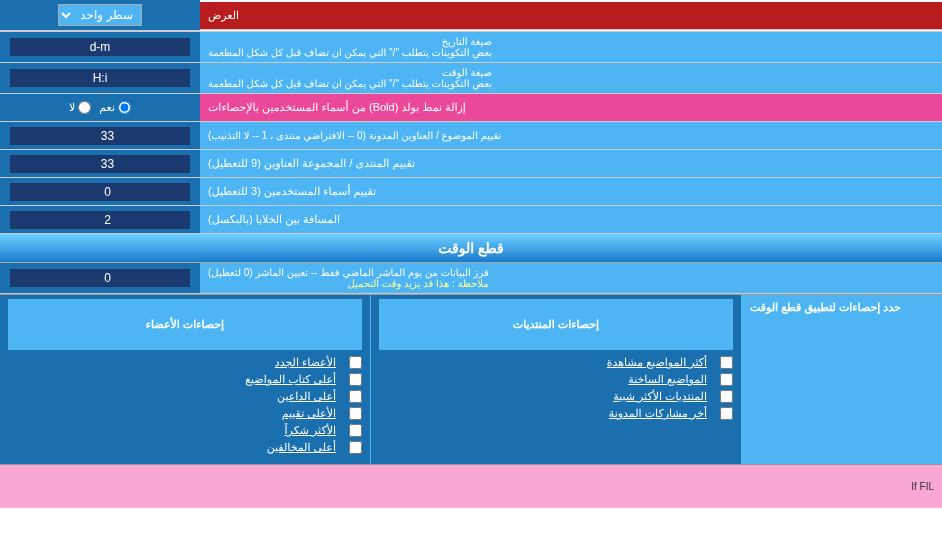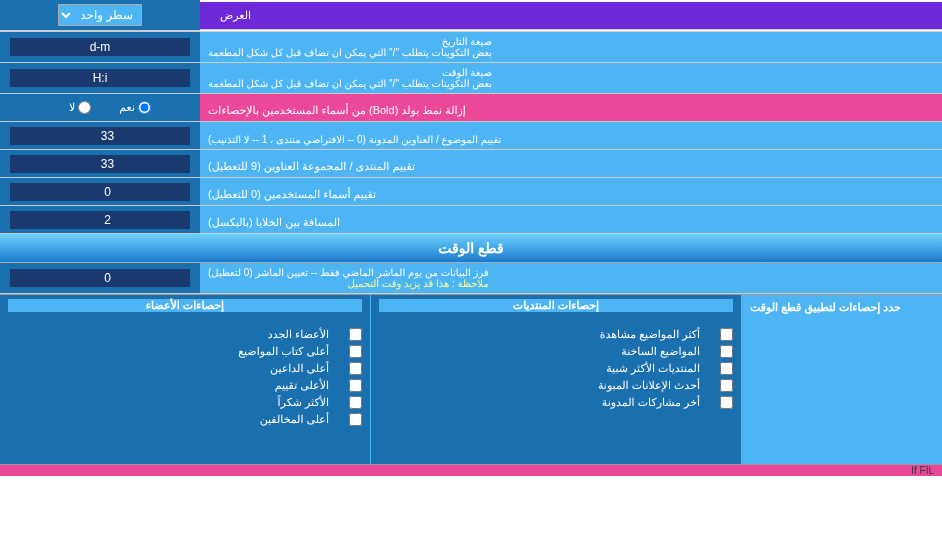--- a/index.html
+++ b/index.html
@@ -21,21 +21,21 @@
       flex-direction: row;
       border-bottom: 1px solid #ccc;
       min-height: 28px;
     }
 
     .label-cell {
       background: #4eb5f5;
       color: #fff;
       padding: 4px 8px;
       display: flex;
-      align-items: flex-end;
+      align-items: center;
       justify-content: flex-end;
       text-align: right;
       flex: 1;
       font-size: 11px;
     }
 
     .input-cell {
       background: #1a6faf;
       padding: 4px 6px;
       display: flex;
@@ -67,23 +67,23 @@
     
     .first-row {
       display: flex;
       flex-direction: row;
       border-bottom: 1px solid #ccc;
       min-height: 28px;
       align-items: center;
     }
 
     .first-row .label-part {
-      background: #6d28d9;
-      color: #fff;
-      padding: 4px 20px;
+      background: #b91c1c;
+      color: #fff;
+      padding: 4px 8px;
       display: flex;
       align-items: center;
       justify-content: flex-end;
       flex: 1;
       font-size: 11px;
     }
 
     .first-row .select-part {
       background: #1a6faf;
       padding: 4px 6px;
@@ -125,21 +125,20 @@
       padding: 4px 6px;
       color: #fff;
       font-size: 11px;
     }
 
     .radio-row .radio-cell label {
       color: #fff;
       display: flex;
       align-items: center;
       gap: 3px;
-      margin-left: 20px;
     }
 
     
     .bottom-area {
       display: flex;
       flex-direction: row;
       min-height: 170px;
       border-top: 1px solid #999;
     }
 
@@ -160,33 +159,34 @@
       padding: 4px 8px;
       flex: 1;
       border-right: 1px solid #4eb5f5;
     }
 
     .bottom-col-header {
       background: #4eb5f5;
       color: #fff;
       font-weight: bold;
       text-align: center;
-      padding: 0 4px;
-      margin-bottom: 14px;
+      padding: 19px 4px;
+      margin-bottom: 4px;
       font-size: 11px;
     }
 
     .checkbox-row {
       display: flex;
       align-items: flex-start;
-      gap: 20px;
+      gap: 13px;
       color: #fff;
       font-size: 11px;
       padding: 2px 0;
       direction: rtl;
+      text-decoration: underline;
     }
 
     .checkbox-row input[type="checkbox"] {
       margin: 0;
     }
 
     .note-text {
       color: #ffff99;
       font-size: 10px;
       margin-left: 24px;
@@ -250,21 +250,21 @@
   </div>
 
   <div class="row">
     <div class="label-cell">تقييم المنتدى / المجموعة العناوين (9 للتعطيل)</div>
     <div class="input-cell">
       <input type="number" value="33" style="">
     </div>
   </div>
 
   <div class="row">
-    <div class="label-cell">تقييم أسماء المستخدمين (0 للتعطيل)</div>
+    <div class="label-cell">تقييم أسماء المستخدمين (3 للتعطيل)</div>
     <div class="input-cell">
       <input type="number" value="0" style="">
     </div>
   </div>
 
   <div class="row">
     <div class="label-cell">المسافة بين الخلايا (بالبكسل)</div>
     <div class="input-cell">
       <input type="number" value="2" style="">
     </div>
@@ -297,24 +297,20 @@
       <div class="checkbox-row">
         <input type="checkbox" style="">
         <span>المواضيع الساخنة</span>
       </div>
       <div class="checkbox-row">
         <input type="checkbox" style="">
         <span>المنتديات الأكثر شبية</span>
       </div>
       <div class="checkbox-row">
         <input type="checkbox" style="">
-        <span>أحدث الإعلانات المبونة</span>
-      </div>
-      <div class="checkbox-row">
-        <input type="checkbox" style="">
         <span>أخر مشاركات المدونة</span>
       </div>
     </div>
 
     <div class="bottom-col-2">
       <div class="bottom-col-header">إحصاءات الأعضاء</div>
       <div class="checkbox-row">
         <input type="checkbox" style="">
         <span>الأعضاء الجدد</span>
       </div>
@@ -335,17 +331,17 @@
         <span>الأكثر شكراً</span>
       </div>
       <div class="checkbox-row">
         <input type="checkbox" style="">
         <span>أعلى المخالفين</span>
       </div>
     </div>
 
   </div>
 
-  <div style="background:#ec4899; padding:0 8px; font-size:10px; color:#333; text-align:right; border-top:1px solid #999;">
+  <div style="background:#f9a8d4; padding:16px 8px; font-size:10px; color:#333; text-align:right; border-top:1px solid #999;">
     <span>If FIL</span>
   </div>
 
 </div>
 
 </body></html>

